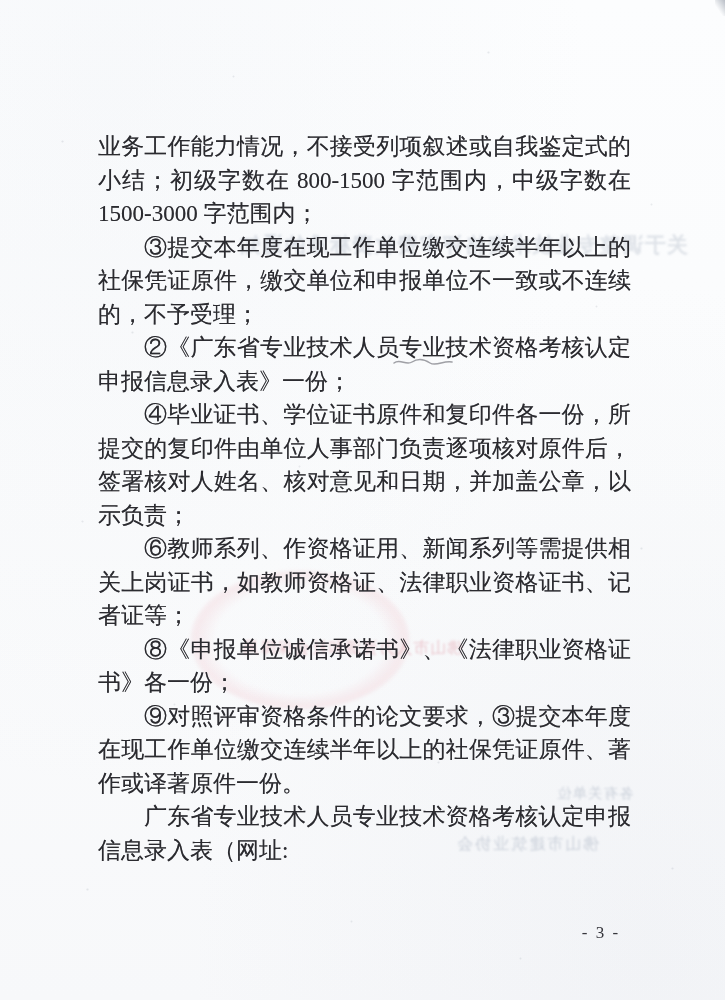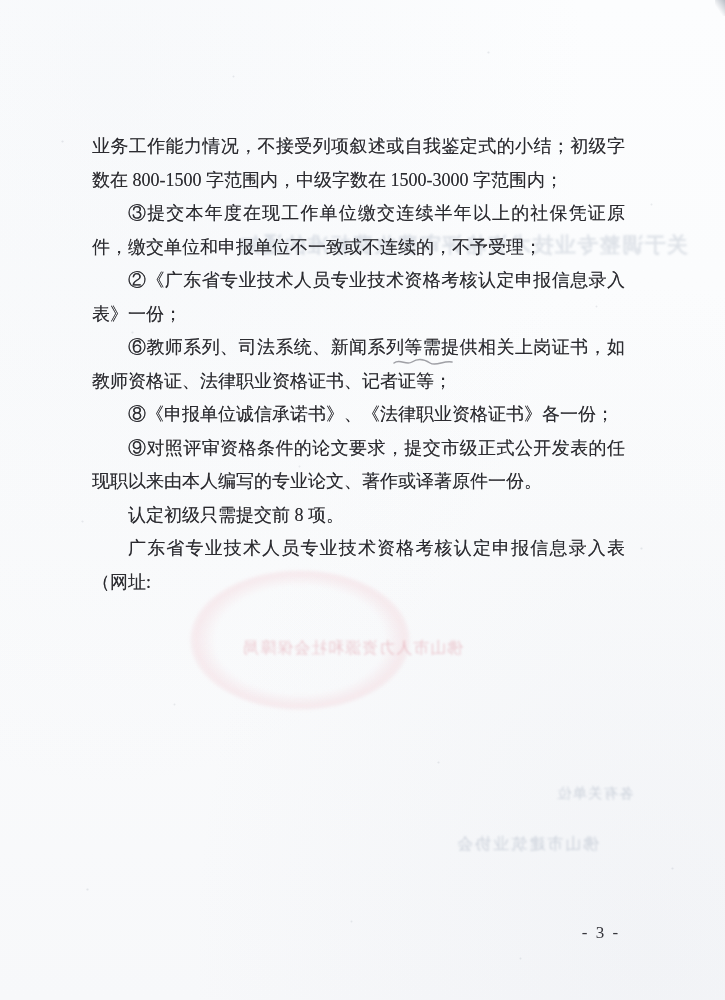--- a/index.html
+++ b/index.html
@@ -8,22 +8,22 @@
     width:725px;height:1000px;
     margin:0 auto;
     overflow:hidden;
     background:
       radial-gradient(ellipse at 15% 8%, rgba(205,212,224,.10), transparent 55%),
       radial-gradient(ellipse at 90% 95%, rgba(200,206,218,.12), transparent 50%),
       linear-gradient(180deg,#fcfdfe 0%, #fafbfc 55%, #f7f8fa 100%);
     font-family:"Liberation Serif","DejaVu Serif",serif;
   }
   .content{
-    position:absolute;left:92px;top:130px;width:533px;
-    font-size:18px;line-height:33.5px;color:#2b2b30;
+    position:absolute;left:98px;top:130px;width:533px;
+    font-size:23px;line-height:33.5px;color:#2b2b30;
     text-align:justify;
     text-shadow:0 0 .5px rgba(43,43,48,.55);
   }
   .content p{margin:0;text-indent:2em;}
   .content p.no-indent{text-indent:0;}
   .bleed{
     position:absolute;transform:scaleX(-1);
     color:#8a97ab;white-space:nowrap;pointer-events:none;
     filter:blur(.8px);
   }
@@ -75,24 +75,24 @@
   <div class="bleed bleed-title">关于调整专业技术资格评审费收费标准的通知</div>
   <div class="seal-ghost"></div>
   <div class="bleed bleed-pink">佛山市人力资源和社会保障局</div>
   <div class="bleed bleed-cc">各有关单位</div>
   <div class="bleed bleed-org">佛山市建筑业协会</div>
 
   <main class="content">
     <p class="no-indent">业务工作能力情况，不接受列项叙述或自我鉴定式的小结；初级字数在 800-1500 字范围内，中级字数在 1500-3000 字范围内；</p>
     <p>③提交本年度在现工作单位缴交连续半年以上的社保凭证原件，缴交单位和申报单位不一致或不连续的，不予受理；</p>
     <p>②《广东省专业技术人员专业技术资格考核认定申报信息录入表》一份；</p>
-    <p>⑥教师系列、司法系统、新闻系列等需提供相关上岗证书，如教师资格证、法律职业资格证书、记者证等；</p>
+    <p>④毕业证书、学位证书原件和复印件各一份，所提交的复印件由单位人事部门负责逐项核对原件后，签署核对人姓名、核对意见和日期，并加盖公章，以示负责；</p>
+    <p>⑥教师系列、作资格证用、新闻系列等需提供相关上岗证书，如教师资格证、法律职业资格证书、记者证等；</p>
     <p>⑧《申报单位诚信承诺书》、《法律职业资格证书》各一份；</p>
-    <p>⑨对照评审资格条件的论文要求，提交市级正式公开发表的任现职以来由本人编写的专业论文、著作或译著原件一份。</p>
-    <p>认定初级只需提交前 8 项。</p>
+    <p>⑨对照评审资格条件的论文要求，③提交本年度在现工作单位缴交连续半年以上的社保凭证原件、著作或译著原件一份。</p>
     <p>广东省专业技术人员专业技术资格考核认定申报信息录入表（网址:</p>
   </main>
 
   <span class="scribble">
     <svg width="64" height="14" viewBox="0 0 64 14">
       <path d="M2 9 C8 4,14 12,20 8 S32 5,38 9 S52 6,60 8" stroke="rgba(70,70,80,.5)" fill="none" stroke-width="1.5" stroke-linecap="round"></path>
     </svg>
   </span>
 
   <div class="corner-artifact"></div>

